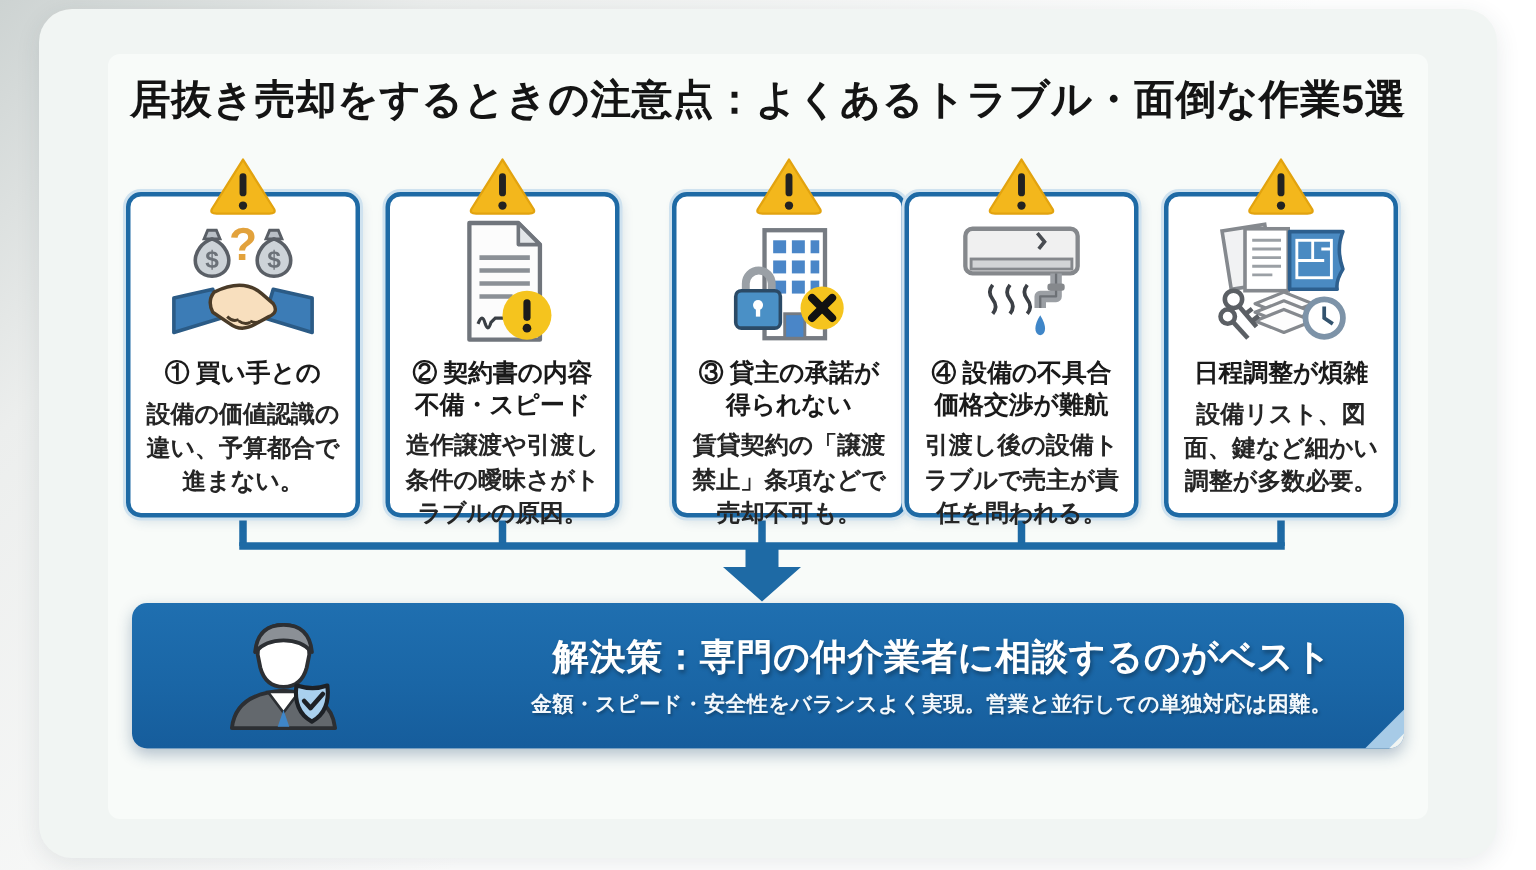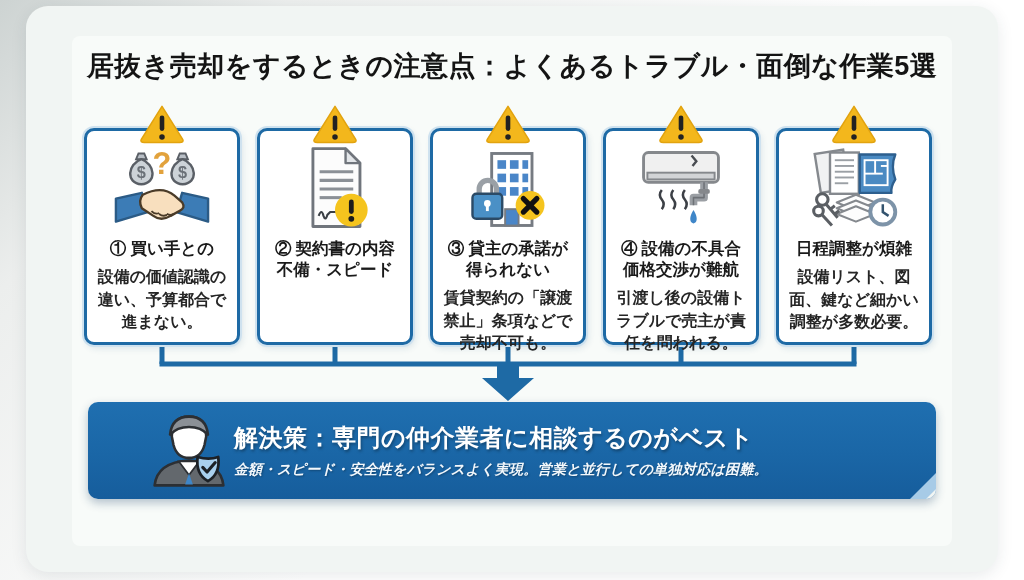--- a/index.html
+++ b/index.html
@@ -29,21 +29,21 @@
     color:#141414; letter-spacing:0.5px;
   }
 
   
   .card {
     position:absolute; top:128px; width:156px; height:217px;
     background:#ffffff; border:3px solid #1e6aa5; border-radius:10px;
     box-shadow:0 0 0 2px #cfe2ef, 2px 3px 7px rgba(30,80,120,0.14);
     display:flex; flex-direction:column; align-items:center;
   }
-  .card.c1{left:84px}.card.c2{left:257px}.card.c3{left:430px}.card.c4{left:603px}.card.c5{left:776px}
+  .card.c1{left:84px}.card.c2{left:257px}.card.c3{left:448px}.card.c4{left:603px}.card.c5{left:776px}
 
   .warn-tri {
     position:absolute; top:-27px; left:50%; transform:translateX(-50%);
     width:46px; height:40px; z-index:3;
   }
   .card-icon { margin-top:10px; width:104px; height:96px; flex:0 0 auto; }
   .card-title {
     margin-top:1px; text-align:center; font-weight:bold;
     font-size:16.5px; line-height:1.28; color:#1a1a1a;font-family:Liberation Serif, serif;
   }
@@ -56,28 +56,28 @@
   .connector-svg { position:absolute; left:0; top:340px; width:1024px; height:62px; }
 
   
   .banner {
     position:absolute; left:88px; top:402px; width:848px; height:97px;
     background:linear-gradient(180deg,#1f6fb0 0%,#1a66a6 55%,#165d9c 100%);
     border-radius:10px; box-shadow:0 4px 10px rgba(20,60,100,0.30);
     display:flex; align-items:center; overflow:hidden;
   }
   .banner-icon { width:90px; height:86px; margin-left:56px; flex:0 0 auto; }
-  .banner-text { flex:1; text-align:left; padding-right:32px; }
+  .banner-text { flex:1; text-align:right; padding-right:48px; }
   .banner-title {
     color:#ffffff; font-size:24px; font-weight:bold; letter-spacing:0.5px;
     text-shadow:1px 2px 3px rgba(0,0,0,0.35);
   }
   .banner-subtitle {
     margin-top:7px; color:#f3f8fc; font-size:14px; font-weight:bold;
-    letter-spacing:0.3px; text-shadow:1px 1px 2px rgba(0,0,0,0.3);font-style:italic;
+    letter-spacing:0.3px; text-shadow:1px 1px 2px rgba(0,0,0,0.3);
   }
   .banner-curl {
     position:absolute; right:0; bottom:0; width:0; height:0;
     border-left:26px solid transparent; border-bottom:26px solid #a7cbe7;
   }
   .banner-curl-tip {
     position:absolute; right:0; bottom:0; width:0; height:0;
     border-left:10px solid transparent; border-bottom:10px solid #f1f5f3;
   }
 </style>
@@ -145,20 +145,21 @@
       </g>
       <path d="M33 78 q3 -8 5 0 q2 6 4 -1 l3 -3 h7" stroke="#3a3f45" stroke-width="2.2" fill="none"></path>
       <circle cx="67" cy="72" r="17" fill="#f5c41e"></circle>
       <rect x="64.5" y="61" width="5" height="15" rx="2.5" fill="#1c1c1c"></rect>
       <circle cx="67" cy="81" r="3" fill="#1c1c1c"></circle>
     </svg>
     <div class="card-title">
       <div>② 契約書の内容</div>
       <div>不備・スピード</div>
     </div>
+    <div class="card-body">造作譲渡や引渡し条件の曖昧さがトラブルの原因。</div>
   </div>
 
   <div class="card c3">
     <svg class="warn-tri" viewBox="0 0 60 52">
       <path d="M30 3 L57 46 Q59 50 53 50 L7 50 Q1 50 3 46 Z" fill="#f3b71c" stroke="#e2a30f" stroke-width="2" stroke-linejoin="round"></path>
       <rect x="27" y="15" width="6" height="20" rx="3" fill="#222222"></rect>
       <circle cx="30" cy="43" r="3.6" fill="#222222"></circle>
     </svg>
     <svg class="card-icon" viewBox="0 0 100 100">
       <rect x="33" y="13" width="42" height="75" fill="#ffffff" stroke="#767b82" stroke-width="3"></rect>

